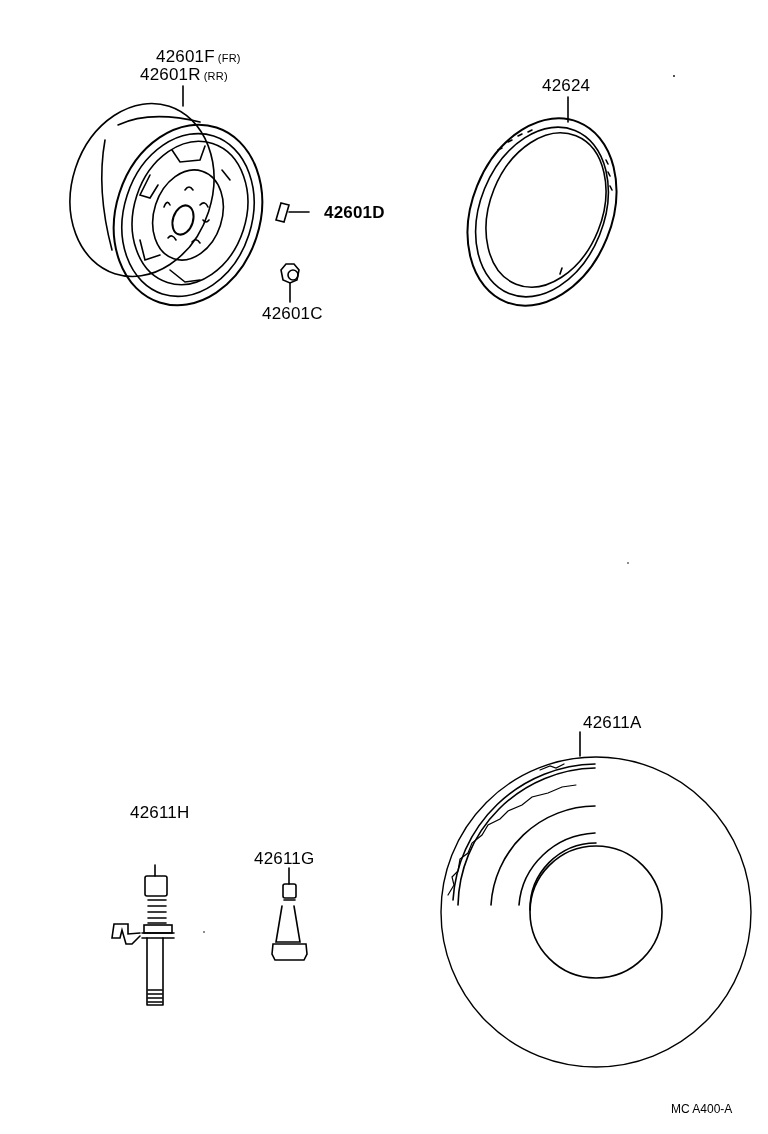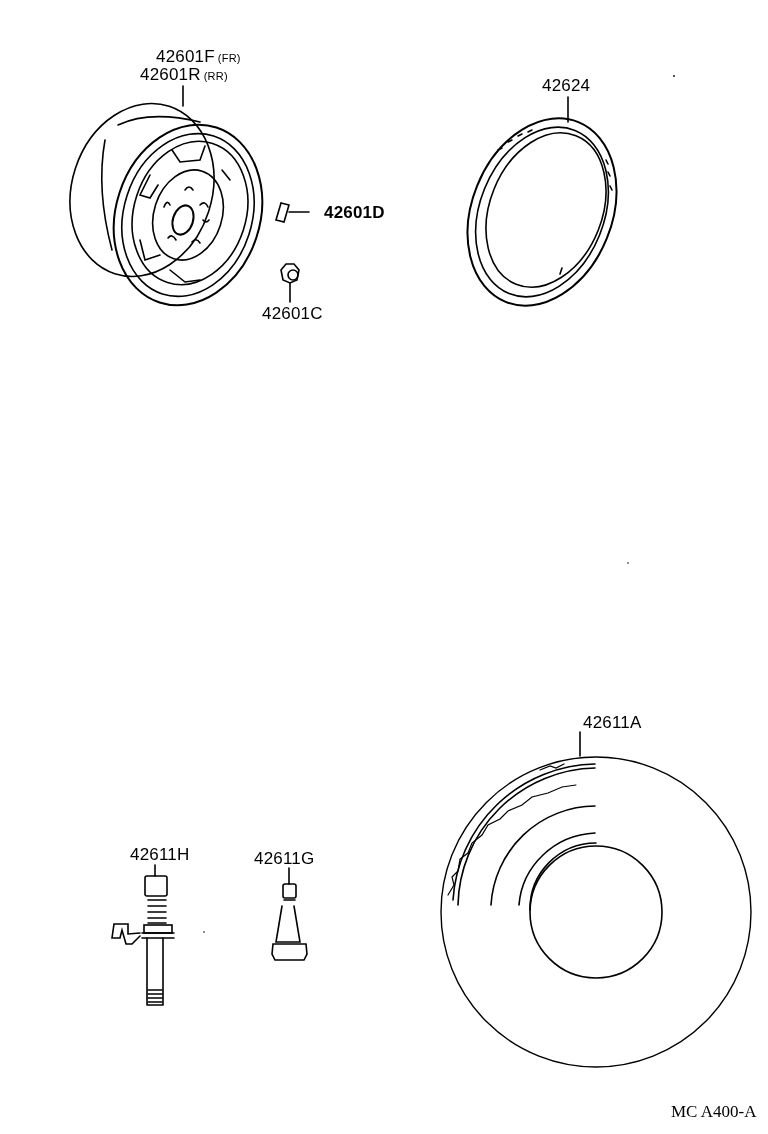--- a/index.html
+++ b/index.html
@@ -1,20 +1,20 @@
 <!DOCTYPE html>
 <html><head>
   <meta charset="utf-8">
   <style>
     html, body { margin: 0; padding: 0; background: #ffffff; }
     body { width: 768px; height: 1134px; position: relative; overflow: hidden; font-family: "Liberation Sans", sans-serif; color: #000; }
     .art { position: absolute; left: 0; top: 0; width: 768px; height: 1134px; }
     .lbl { position: absolute; font-family: "Liberation Sans", sans-serif; font-size: 17px; line-height: 17px; color: #000; white-space: nowrap; letter-spacing: 0.2px; }
     .lbl .sub { font-size: 11px; margin-left: 3px; }
-    .code { position: absolute; font-family: Liberation Serif, serif; font-size: 17px; color: #000; white-space: nowrap; }
+    .code { position: absolute; font-family: Liberation Sans, sans-serif; font-size: 12px; color: #000; white-space: nowrap; }
   </style>
 </head>
 <body>
 
 <svg class="art" viewBox="0 0 768 1134" xmlns="http://www.w3.org/2000/svg" fill="none" stroke="#000" stroke-width="1.6" stroke-linecap="round">
 
   <g>
     <line x1="183" y1="86" x2="183" y2="106"></line>
 
     <ellipse cx="142" cy="190" rx="70" ry="88" transform="rotate(18 142 190)"></ellipse>
@@ -104,16 +104,16 @@
 <div class="lbl" style="left:156px; top:48px;text-align:center;">
   <span>42601F</span><span class="sub">(FR)</span>
 </div>
 <div class="lbl" style="left:140px; top:66px;">
   <span>42601R</span><span class="sub">(RR)</span>
 </div>
 <div class="lbl" style="left:324px; top:204px;font-weight:bold;">42601D</div>
 <div class="lbl" style="left:262px; top:305px;">42601C</div>
 <div class="lbl" style="left:542px; top:77px;text-align:center;">42624</div>
 <div class="lbl" style="left:583px; top:714px;">42611A</div>
-<div class="lbl" style="left:130px; top:846px;">42611H</div>
+<div class="lbl" style="left:130px; top:804px;">42611H</div>
 <div class="lbl" style="left:254px; top:850px;">42611G</div>
 
 <div class="code" style="left:671px; top:1102px;">MC  A400-A</div>
 
 </body></html>

